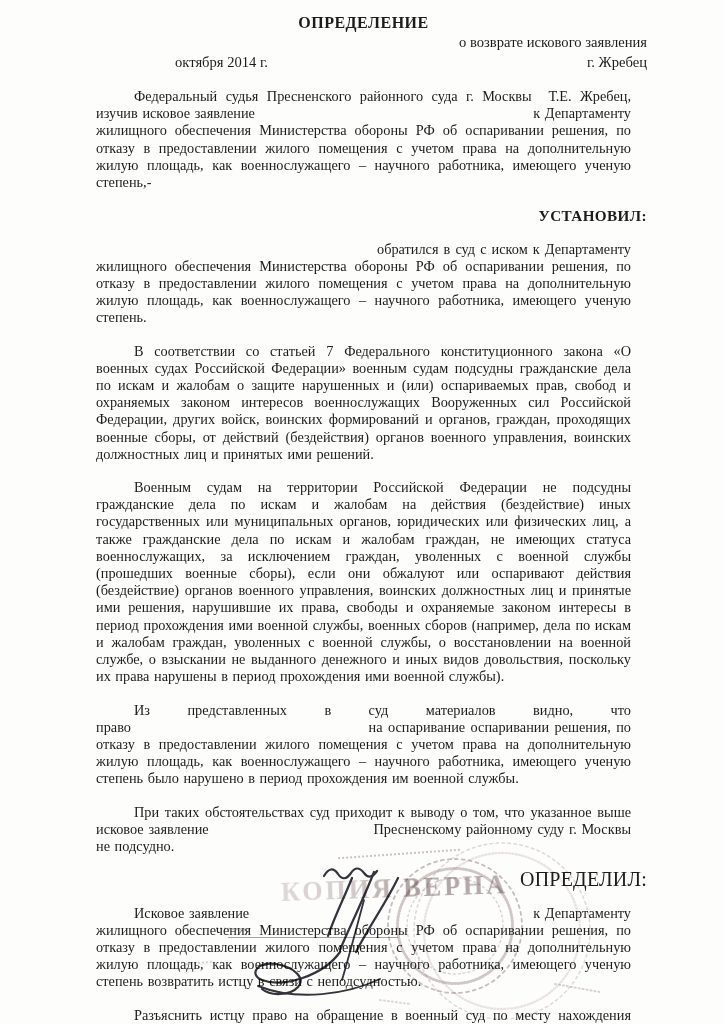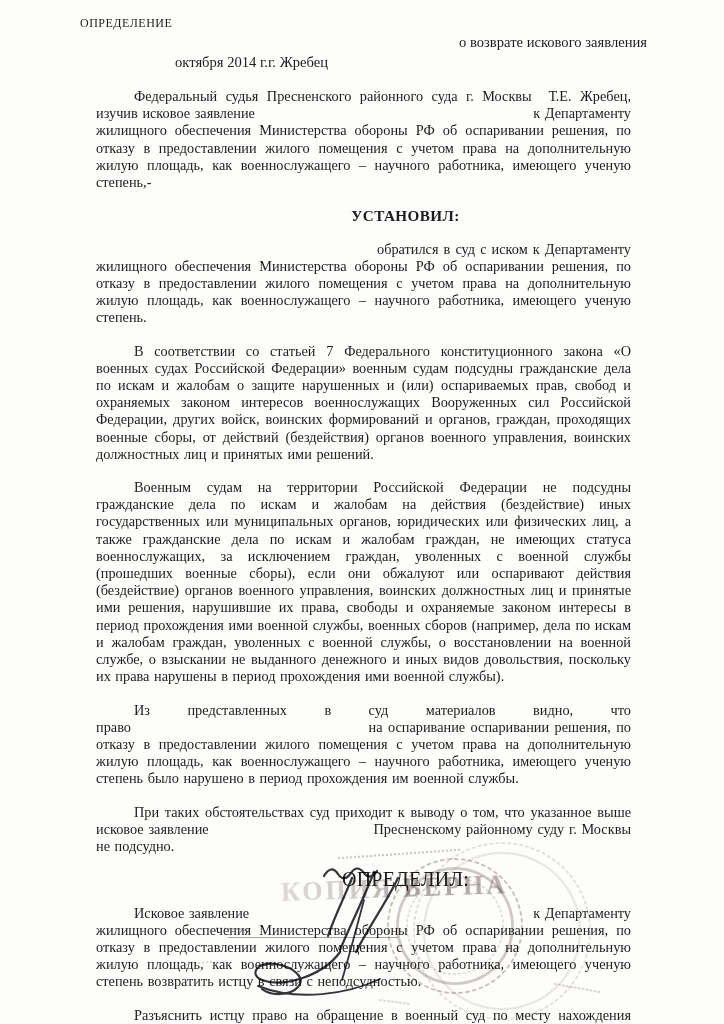--- a/index.html
+++ b/index.html
@@ -6,32 +6,32 @@
   .page{
     position:relative;
     width:724px;height:1024px;
     background:#fdfdfc;
     font-family:"Liberation Serif","DejaVu Serif",serif;
     color:#1c1c1c;
     overflow:hidden;
     margin:0 auto;
   }
   .content{padding:13px 77px 0 80px;}
-  .doc-title{font-weight:normal;font-size:12px;line-height:20px;letter-spacing:.5px;}
+  .doc-title{text-align:center;font-weight:bold;font-size:16px;line-height:20px;letter-spacing:.5px;}
   .doc-subtitle{text-align:right;font-size:14.6px;line-height:19px;}
-  .dateline{display:flex;font-size:14.6px;line-height:20px;padding-left:95px;}
+  .dateline{display:flex;justify-content:space-between;font-size:14.6px;line-height:20px;padding-left:95px;}
   p.body-par{
     margin:16px;
     font-size:14.3px;
     line-height:17.2px;
     text-align:justify;
     text-indent:38px;
     word-spacing:1px;
   }
-  .heading{font-size:15.2px;line-height:17.4px;font-weight:bold;text-align:center;padding-left:84px;letter-spacing:.4px;}
+  .heading{font-size:15.2px;line-height:17.4px;font-weight:bold;text-align:right;padding-left:84px;letter-spacing:.4px;}
   .heading.regular{font-weight:normal;font-size:20px;letter-spacing:.2px;}
   .sig-row{
     display:flex;justify-content:space-between;align-items:baseline;
     margin-top:27px;padding:0 49px 0 45px;
     font-weight:bold;font-size:20px;
   }
   
   .stamp-layer{position:absolute;inset:0;pointer-events:none;}
   .stamp-layer > *{mix-blend-mode:multiply;}
   .stamp-text{

